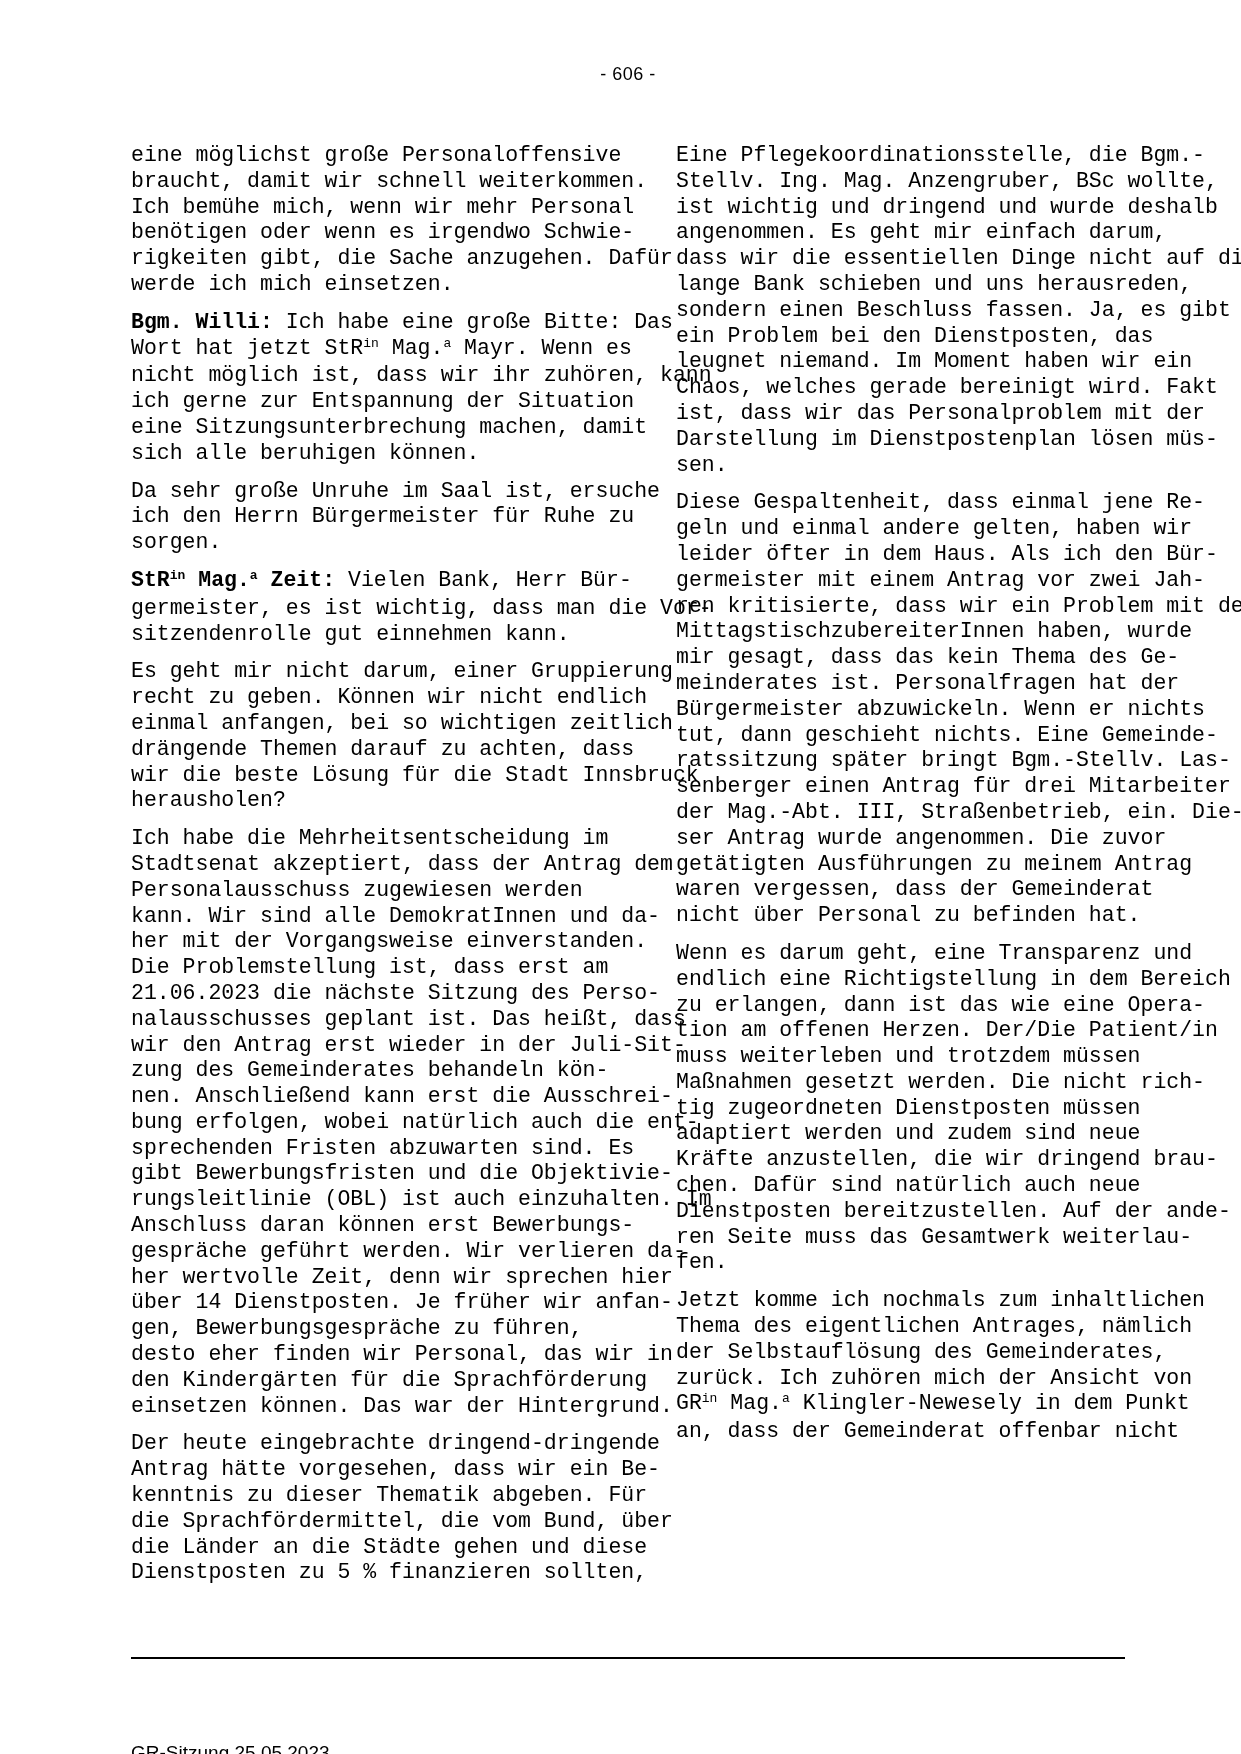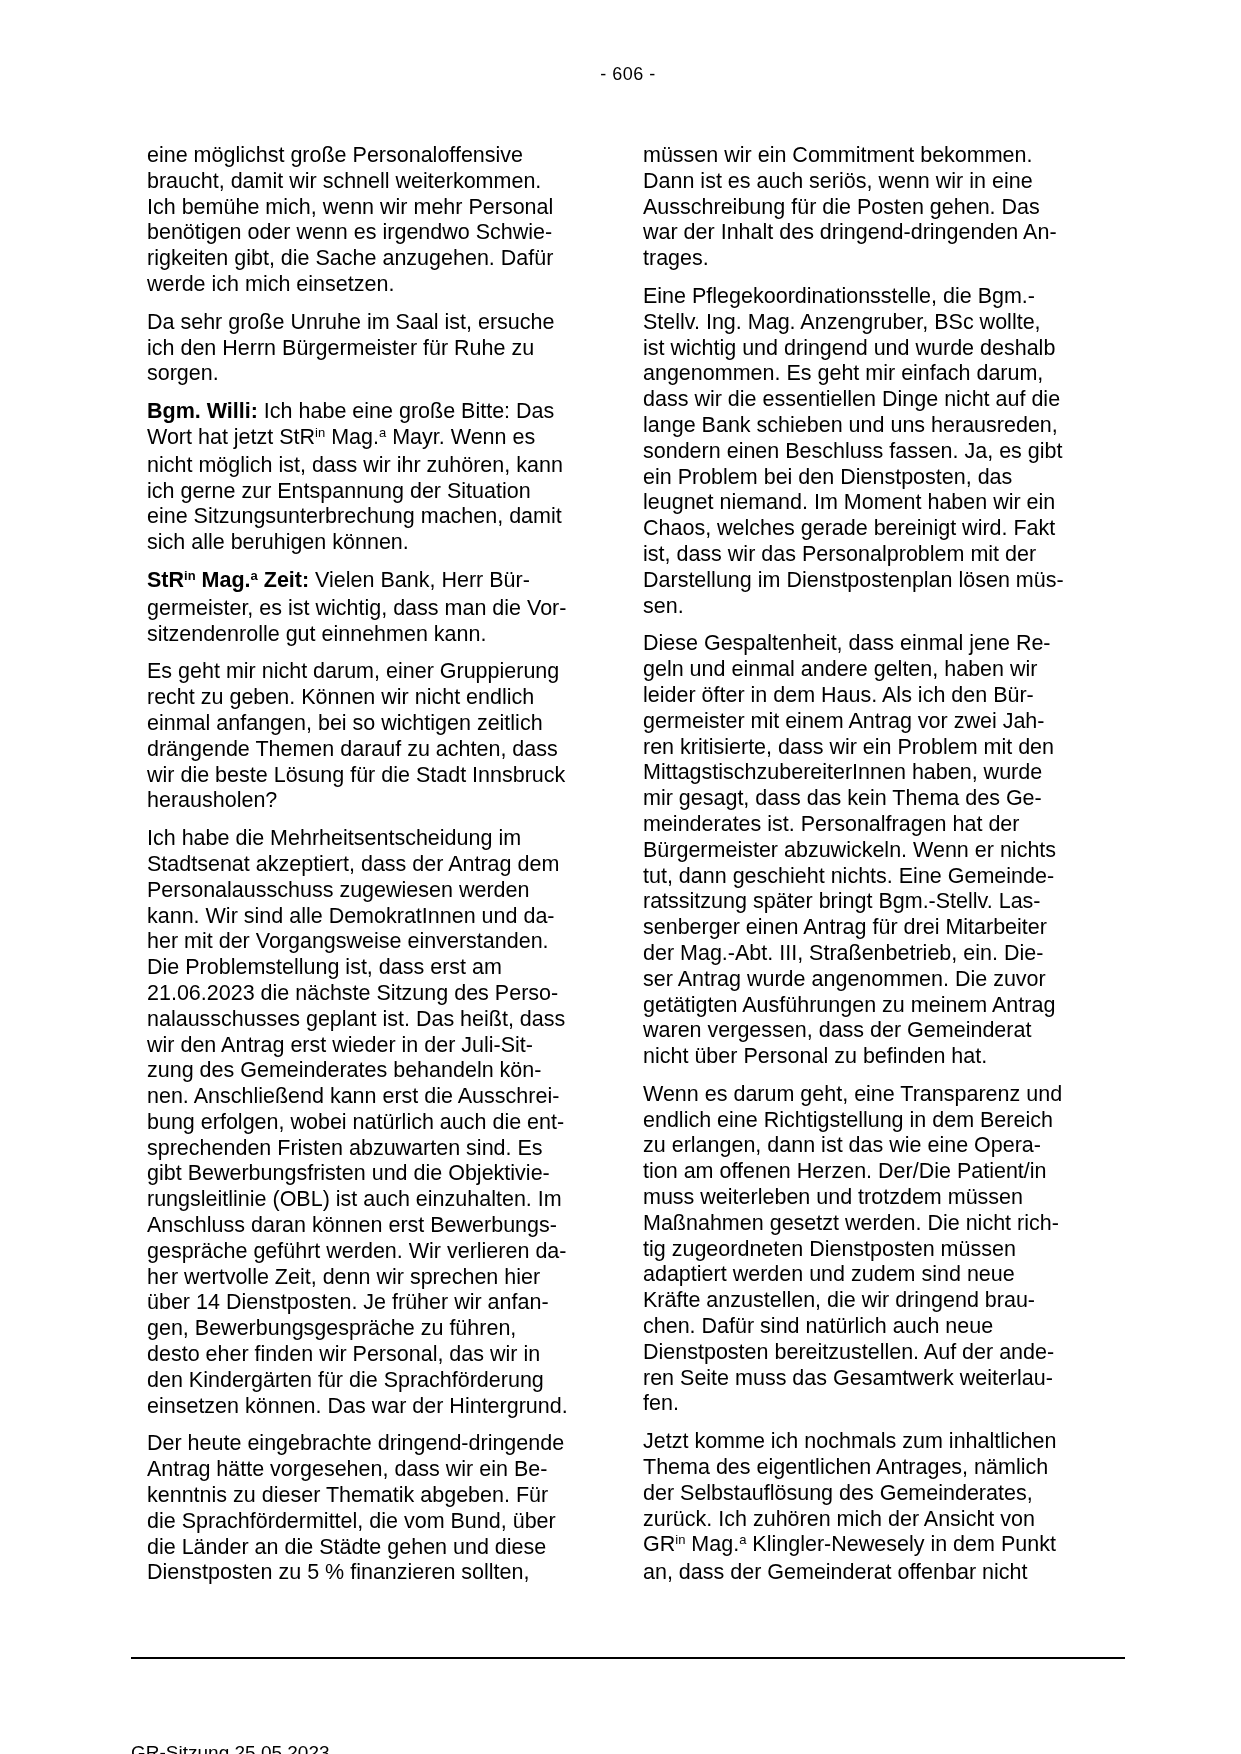--- a/index.html
+++ b/index.html
@@ -22,25 +22,26 @@
     position: absolute;
     top: 64px;
     left: 131px;
     width: 994px;
     text-align: center;
     font-size: 18px;
     letter-spacing: 0.5px;
   }
   .columns {
     position: absolute;
-    left: 147px;
+    left: 131px;
     top: 143px;
     width: 1000px;
     display: flex;
-    gap: 48px;
+    gap: 97px;
+    font-family: Liberation Mono, monospace;
   }
   .col {
     width: 448px;
     flex: 0 0 448px;
   }
   .para {
     margin: 0 0 12px 0;
     font-size: 21.5px;
     line-height: 25.8px;
     white-space: pre;
@@ -75,29 +76,29 @@
   <div class="page-number">- 606 -</div>
 
   <div class="columns">
     <div class="col">
         <p class="para"><span>eine möglichst große Personaloffensive
 braucht, damit wir schnell weiterkommen.
 Ich bemühe mich, wenn wir mehr Personal
 benötigen oder wenn es irgendwo Schwie-
 rigkeiten gibt, die Sache anzugehen. Dafür
 werde ich mich einsetzen.</span></p>
-        <p class="para"><span>Da sehr große Unruhe im Saal ist, ersuche
-ich den Herrn Bürgermeister für Ruhe zu
-sorgen.</span></p>
         <p class="para"><span class="b">Bgm. Willi:</span><span> Ich habe eine große Bitte: Das
 Wort hat jetzt StR</span><span class="sup">in</span><span> Mag.</span><span class="sup">a</span><span> Mayr. Wenn es
 nicht möglich ist, dass wir ihr zuhören, kann
 ich gerne zur Entspannung der Situation
 eine Sitzungsunterbrechung machen, damit
 sich alle beruhigen können.</span></p>
+        <p class="para"><span>Da sehr große Unruhe im Saal ist, ersuche
+ich den Herrn Bürgermeister für Ruhe zu
+sorgen.</span></p>
         <p class="para"><span class="b">StR</span><span class="b sup">in</span><span class="b"> Mag.</span><span class="b sup">a</span><span class="b"> Zeit:</span><span> Vielen Bank, Herr Bür-
 germeister, es ist wichtig, dass man die Vor-
 sitzendenrolle gut einnehmen kann.</span></p>
         <p class="para"><span>Es geht mir nicht darum, einer Gruppierung
 recht zu geben. Können wir nicht endlich
 einmal anfangen, bei so wichtigen zeitlich
 drängende Themen darauf zu achten, dass
 wir die beste Lösung für die Stadt Innsbruck
 herausholen?</span></p>
         <p class="para"><span>Ich habe die Mehrheitsentscheidung im
@@ -124,25 +125,20 @@
 den Kindergärten für die Sprachförderung
 einsetzen können. Das war der Hintergrund.</span></p>
         <p class="para"><span>Der heute eingebrachte dringend-dringende
 Antrag hätte vorgesehen, dass wir ein Be-
 kenntnis zu dieser Thematik abgeben. Für
 die Sprachfördermittel, die vom Bund, über
 die Länder an die Städte gehen und diese
 Dienstposten zu 5 % finanzieren sollten,</span></p>
       </div>
     <div class="col">
-        <p class="para"><span>müssen wir ein Commitment bekommen.
-Dann ist es auch seriös, wenn wir in eine
-Ausschreibung für die Posten gehen. Das
-war der Inhalt des dringend-dringenden An-
-trages.</span></p>
         <p class="para"><span>Eine Pflegekoordinationsstelle, die Bgm.-
 Stellv. Ing. Mag. Anzengruber, BSc wollte,
 ist wichtig und dringend und wurde deshalb
 angenommen. Es geht mir einfach darum,
 dass wir die essentiellen Dinge nicht auf die
 lange Bank schieben und uns herausreden,
 sondern einen Beschluss fassen. Ja, es gibt
 ein Problem bei den Dienstposten, das
 leugnet niemand. Im Moment haben wir ein
 Chaos, welches gerade bereinigt wird. Fakt

